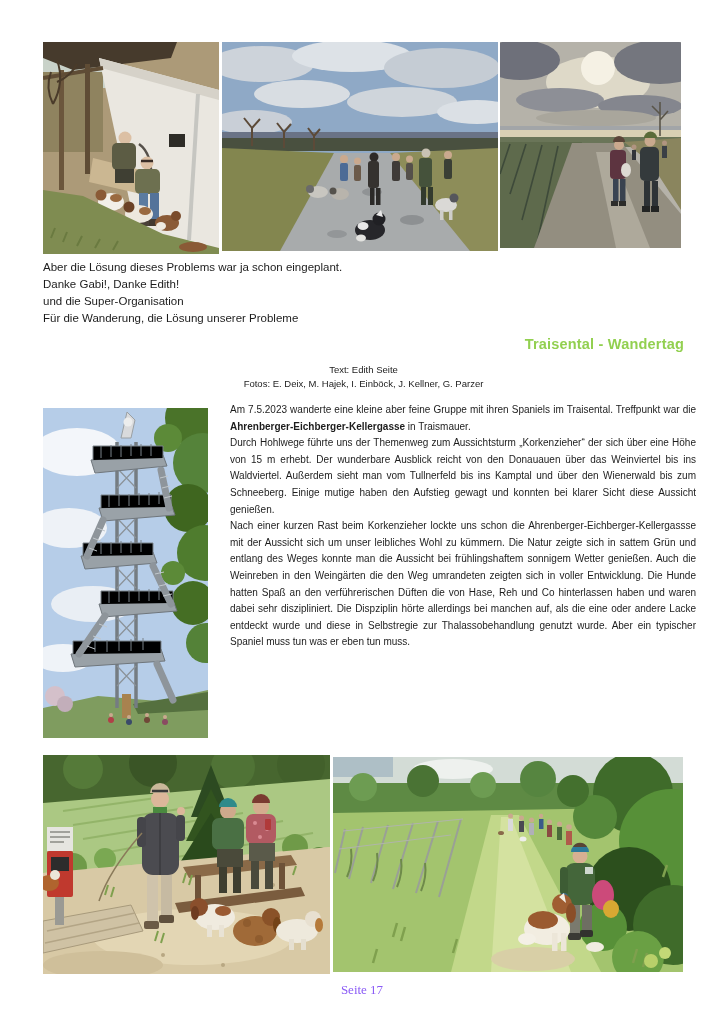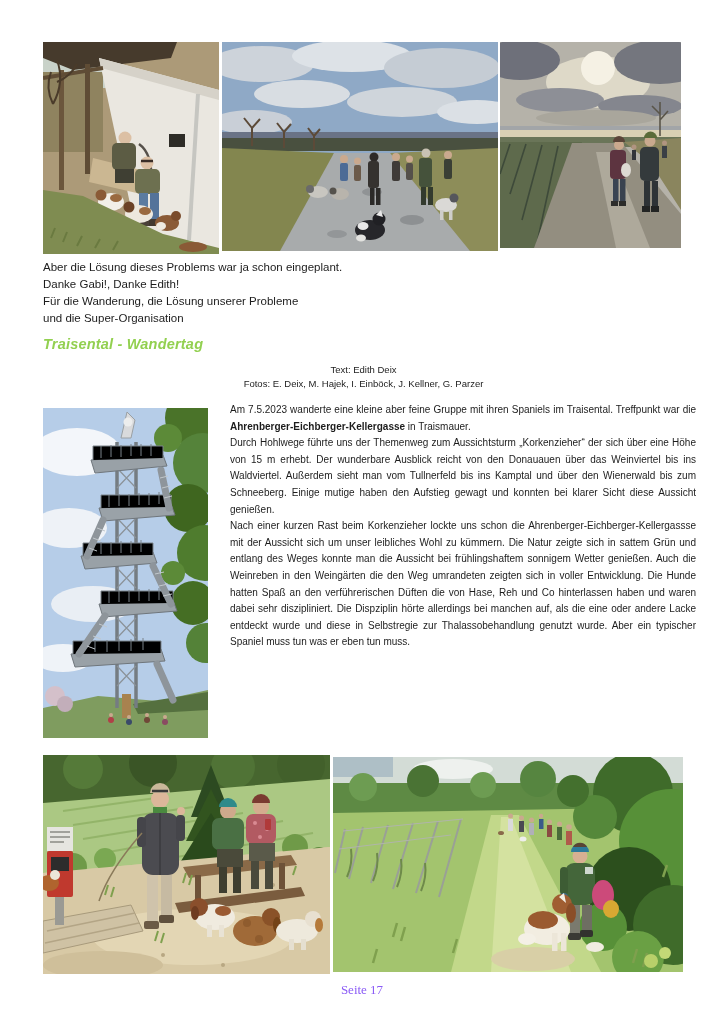--- a/index.html
+++ b/index.html
@@ -9,22 +9,22 @@
     margin:0 auto;
     padding-left:16px;
   }
   .photo{position:absolute;overflow:hidden;background:#ddd;}
   .photo svg{display:block;width:100%;height:100%;}
 
   .intro{position:absolute;left:43px;top:259px;width:440px;font-size:11.5px;line-height:17px;}
   .intro .italic{}
 
   .title{
-    position:absolute;left:43px;top:336px;width:641px;text-align:left;
-    font-size:14.5px;font-weight:bold;color:#92d050;letter-spacing:0.2px;font-style:italic;
+    position:absolute;left:43px;top:336px;width:641px;text-align:right;
+    font-size:14.5px;font-weight:bold;color:#92d050;letter-spacing:0.2px;
   }
   .credits{
     position:absolute;left:43px;top:363px;width:641px;text-align:center;
     font-size:9.5px;line-height:13.5px;color:#1c1c1c;
   }
 
   .body-text{
     position:absolute;left:230px;top:402px;width:466px;
     font-size:10px;line-height:16.6px;text-align:justify;
   }
@@ -173,27 +173,27 @@
       <rect x="144" y="139" width="6" height="27" fill="#2e3336"></rect>
         <rect x="152" y="139" width="6" height="27" fill="#2e3336"></rect>
       <rect x="142" y="164" width="8" height="6" fill="#222423"></rect>
         <rect x="151" y="164" width="8" height="6" fill="#222423"></rect>
     </svg>
   </figure>
 
   <div class="intro">
     <div>Aber die Lösung dieses Problems war ja schon eingeplant.</div>
     <div class="italic">Danke Gabi!, Danke Edith!</div>
+    <div>und die Super-Organisation</div>
     <div>Für die Wanderung, die Lösung unserer Probleme</div>
-    <div>und die Super-Organisation</div>
   </div>
 
   <h1 class="title" style="margin:0">Traisental - Wandertag</h1>
   <div class="credits">
-    <div>Text: Edith Deix</div>
+    <div>Text: Edith Seite</div>
     <div>Fotos: E. Deix, M. Hajek, I. Einböck, J. Kellner, G. Parzer</div>
   </div>
 
   <figure class="photo" style="left:43px;top:408px;width:165px;height:330px;margin:0" role="img" aria-label="Aussichtsturm Korkenzieher – Stahlturm mit Zickzack-Treppen vor blauem Himmel">
     <svg viewBox="0 0 165 330" preserveAspectRatio="none">
       <rect width="165" height="330" fill="#b6cde8"></rect>
       <ellipse cx="34" cy="44" rx="44" ry="24" fill="#f3f6fa"></ellipse>
       <ellipse cx="26" cy="120" rx="38" ry="20" fill="#eef2f7"></ellipse>
       <ellipse cx="50" cy="196" rx="42" ry="18" fill="#e9eef4"></ellipse>
       <ellipse cx="20" cy="250" rx="30" ry="14" fill="#eff3f8"></ellipse>

